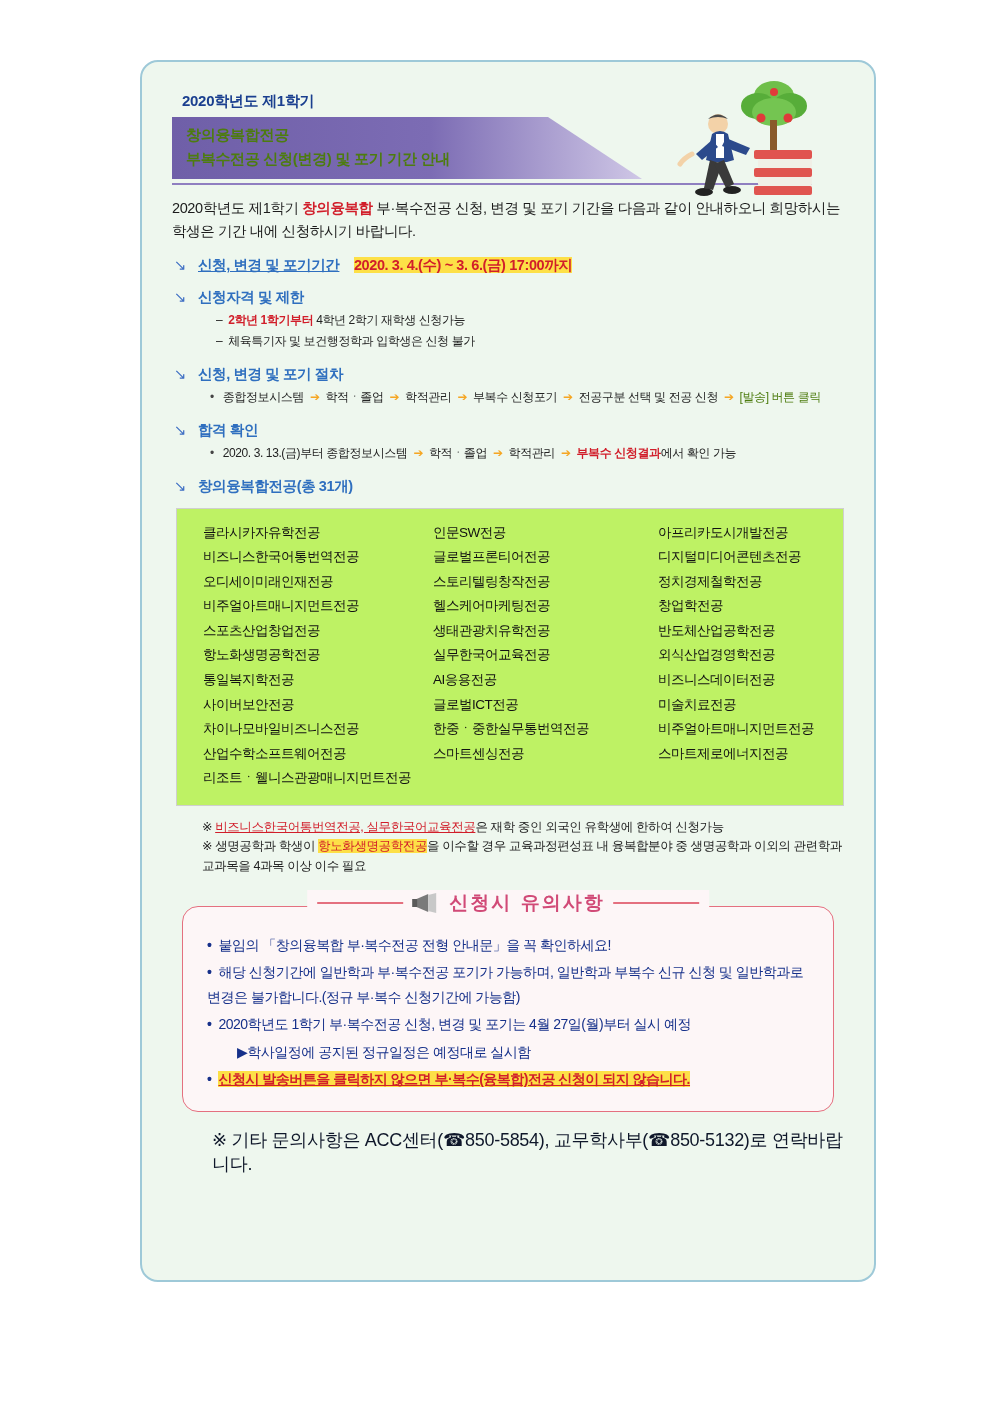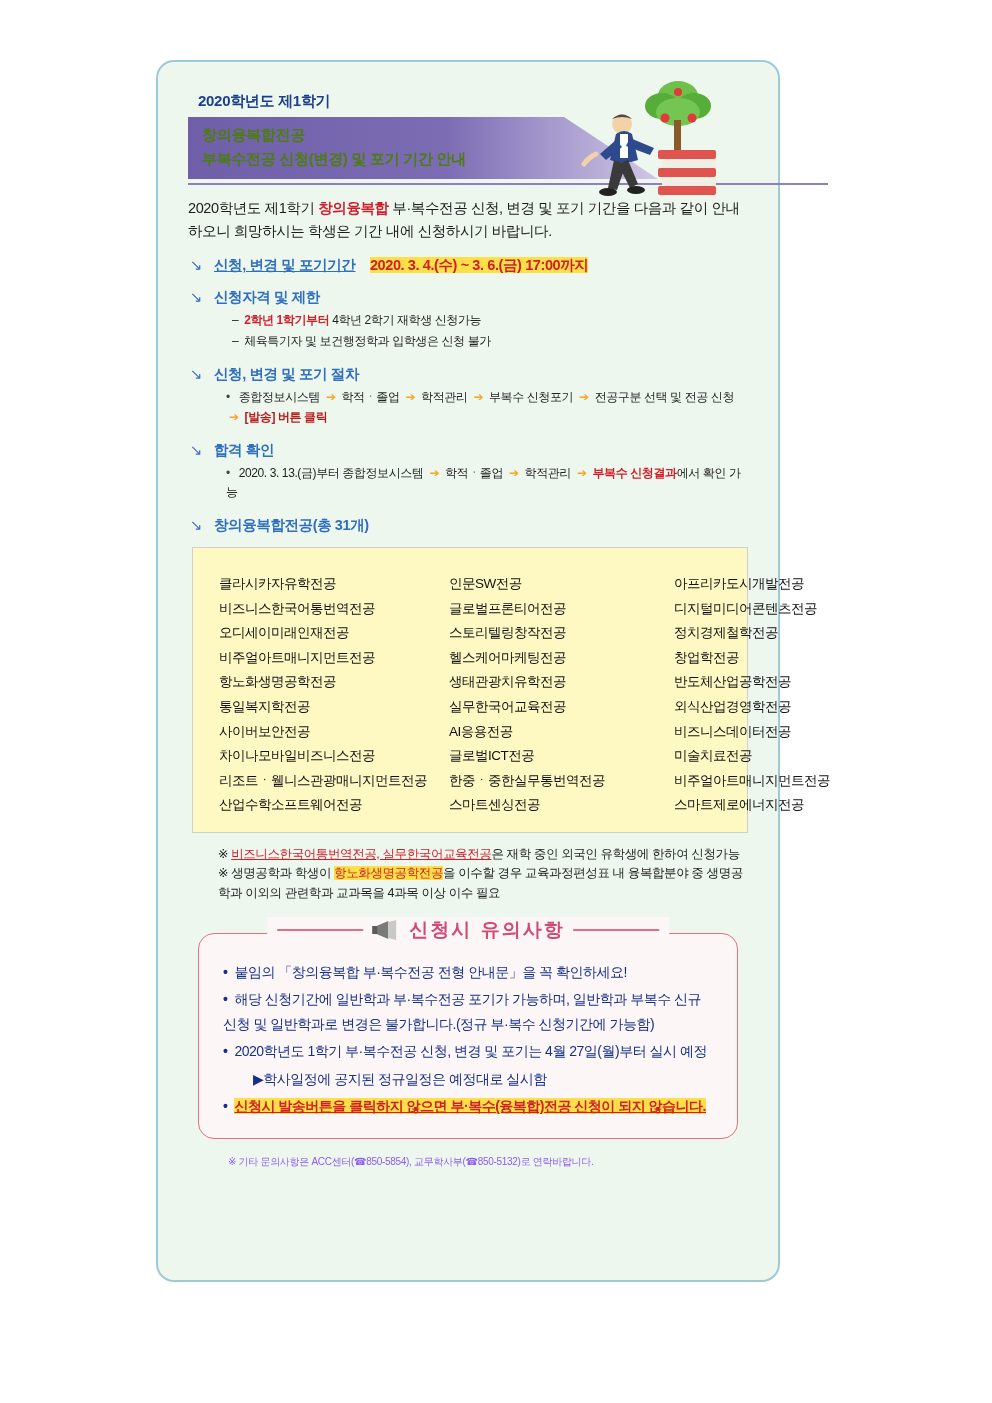--- a/index.html
+++ b/index.html
@@ -9,23 +9,23 @@
   }
   body {
     width: 992px;
     height: 1403px;
     font-family: "Liberation Sans", "DejaVu Sans", sans-serif;
     color: #222;
     position: relative;
   }
   .page {
     position: absolute;
-    left: 156px;
+    left: 140px;
     top: 60px;
-    width: 624px;
+    width: 736px;
     height: 1222px;
     background: #eef7ee;
     border: 2px solid #9ec9d8;
     border-radius: 18px;
     box-sizing: border-box;
     padding: 26px 30px 10px 30px;
   }
 
   
   .hdr-year {
@@ -123,28 +123,28 @@
   .dot::before {
     content: "\2022";
     color: #444;
     margin-right: 6px;
   }
   .flow-arrow {
     color: #f5a623;
     font-weight: bold;
     padding: 0 3px;
   }
-  .bold-blue { color: #b91c1c; font-weight: bold; }
+  .bold-blue { color: #4d7c0f; font-weight: normal; }
 
   
   .majors {
     margin: 12px 0 0 4px;
-    background: #fef9c3;
+    background: #bef264;
     border: 1px solid #cfcfcf;
-    padding: 24px 18px 14px 26px;
+    padding: 12px 18px 14px 26px;
     display: grid;
     grid-template-columns: 230px 225px 200px;
     font-size: 13.5px;
     line-height: 1.82;
     letter-spacing: -0.5px;
     color: #111;
   }
 
   
   .notes {
@@ -207,22 +207,22 @@
   }
   .sub-line { margin-left: 30px; }
   .caution-red {
     color: #d11e2a;
     font-weight: bold;
     text-decoration: underline;
   }
 
   .footer-note {
     margin: 16px 0 0 40px;
-    font-size: 10px;
-    color: #8b5cf6;
+    font-size: 18px;
+    color: #0f172a;
     letter-spacing: -0.3px;
   }
 </style>
 </head>
 <body>
 
 <div class="page">
 
   <div class="hdr-year">2020학년도 제1학기</div>
 
@@ -329,26 +329,27 @@
     <span class="arrow-icon">↘</span>
     <span class="sec-title">창의융복합전공(총 31개)</span>
   </div>
 
   <div class="majors">
     <div>
       <div>클라시카자유학전공</div>
       <div>비즈니스한국어통번역전공</div>
       <div>오디세이미래인재전공</div>
       <div>비주얼아트매니지먼트전공</div>
+      <div>스포츠산업창업전공</div>
       <div>항노화생명공학전공</div>
       <div>통일복지학전공</div>
       <div>사이버보안전공</div>
       <div>차이나모바일비즈니스전공</div>
+      <div>산업수학소프트웨어전공</div>
       <div>리조트ㆍ웰니스관광매니지먼트전공</div>
-      <div>산업수학소프트웨어전공</div>
     </div>
     <div>
       <div>인문SW전공</div>
       <div>글로벌프론티어전공</div>
       <div>스토리텔링창작전공</div>
       <div>헬스케어마케팅전공</div>
       <div>생태관광치유학전공</div>
       <div>실무한국어교육전공</div>
       <div>AI응용전공</div>
       <div>글로벌ICT전공</div>

